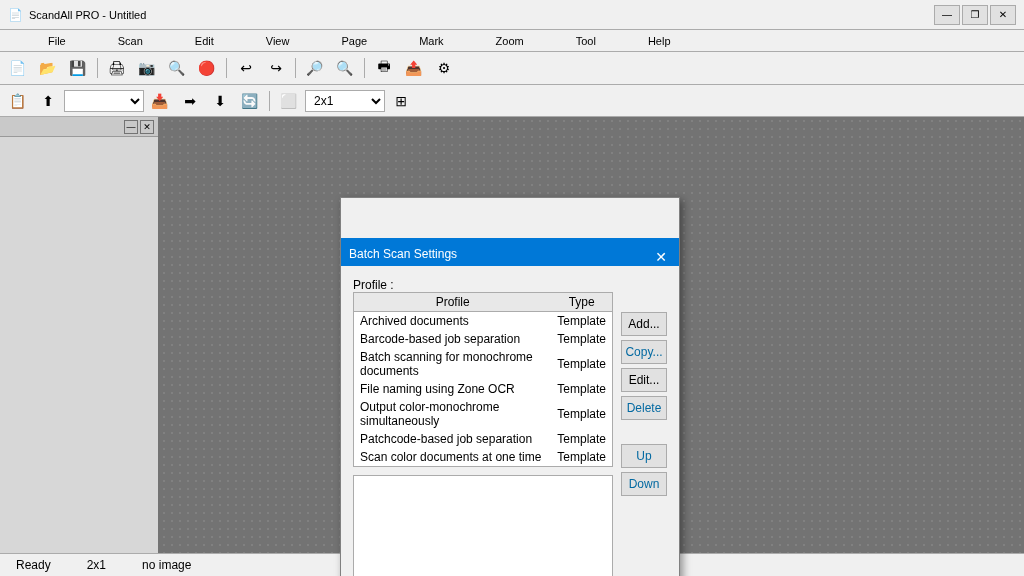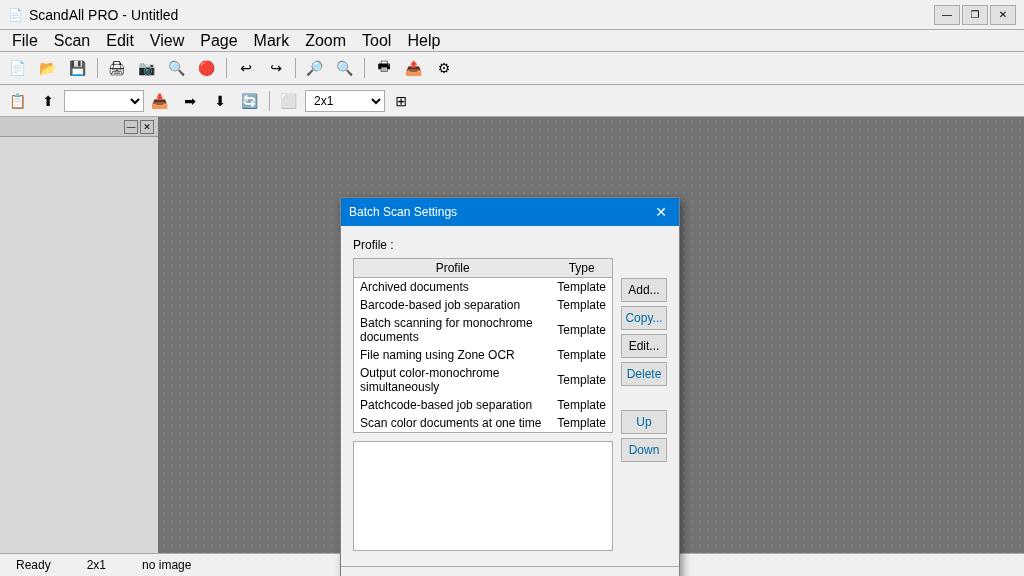--- a/index.html
+++ b/index.html
@@ -22,21 +22,21 @@
       padding: 0 8px;
       border-bottom: 1px solid #ababab;
       justify-content: space-between;
     }
     .title-bar-left {
       display: flex;
       align-items: center;
       gap: 6px;
     }
     .title-bar-title {
-      font-size: 14px;
+      font-size: 11px;
       color: #000;
     }
     .title-bar-controls {
       display: flex;
       gap: 2px;
     }
     .title-bar-btn {
       width: 26px;
       height: 20px;
       border: 1px solid #ababab;
@@ -53,21 +53,22 @@
       background: #f0f0f0;
       height: 22px;
       display: flex;
       align-items: center;
       padding: 0 4px;
       border-bottom: 1px solid #ababab;
     }
     .menu-item {
       padding: 2px 8px;
       cursor: pointer;
-      font-size: 16px;
+      font-size: 11px;
+      margin-left: 36px;
     }
 
     
     .toolbar-container {
       background: #f0f0f0;
       border-bottom: 1px solid #ababab;
     }
     .toolbar {
       height: 32px;
       display: flex;
@@ -181,43 +182,43 @@
       width: 340px;
       position: absolute;
       top: 80px;
       left: 340px;
     }
     .dialog-title-bar {
       background: #0078d7;
       color: white;
       height: 28px;
       display: flex;
-      align-items: center;
+      align-items: flex-start;
       justify-content: space-between;
-      padding: 0 8px;
-      font-size: 12px;
+      padding: 9px 8px;
+      font-size: 12px;
+      margin-top: 40px;
     }
     .dialog-close-btn {
       width: 20px;
       height: 20px;
       background: transparent;
       border: none;
       color: white;
       cursor: pointer;
       font-size: 14px;
       display: flex;
       align-items: center;
       justify-content: center;
     }
     .dialog-body {
       padding: 12px;
     }
     .dialog-section-label {
       font-size: 12px;
-      margin-bottom: 6px;
     }
 
     
     .profile-table-container {
       border: 1px solid #ababab;
       background: white;
       height: 175px;
       overflow-y: auto;
       margin-bottom: 8px;
     }

